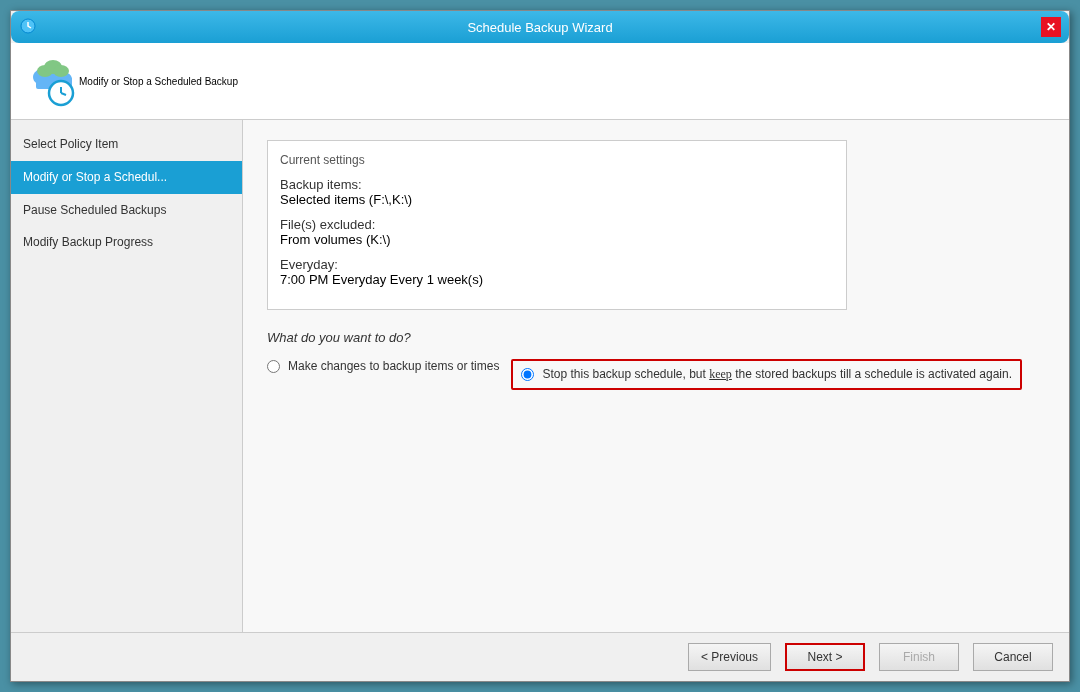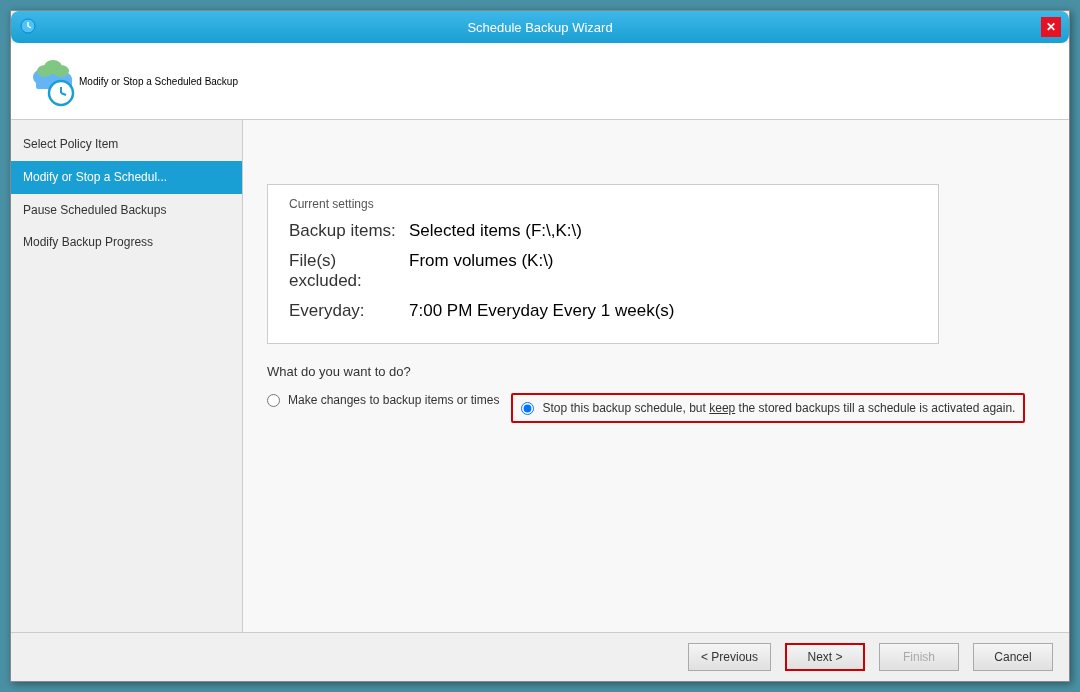--- a/index.html
+++ b/index.html
@@ -91,47 +91,48 @@
     }
     .main-content {
       flex: 1;
       background: #f8f8f8;
       padding: 20px 24px;
       overflow-y: auto;
     }
     .settings-box {
       border: 1px solid #ccc;
       background: white;
-      padding: 12px 21px;
+      padding: 12px 12px;
       margin-bottom: 20px;
-      width: 672px;
-      margin-top: 44px;
+      width: 580px;
     }
     .settings-title {
       font-size: 12px;
       color: #555;
       margin-bottom: 10px;
     }
     .settings-row {
       display: flex;
       margin-bottom: 10px;
-      font-size: 17px;
+      font-size: 13px;
+      flex-direction: column;
     }
     .settings-label {
       width: 120px;
       color: #333;
       flex-shrink: 0;
     }
     .settings-value {
       color: #000000;
     }
     .question-text {
       font-size: 13px;
       color: #333;
       margin-bottom: 14px;
+      font-style: italic;
     }
     .radio-group {
       display: flex;
       gap: 12px;
     }
     .radio-item {
       display: flex;
       align-items: flex-start;
       gap: 8px;
       font-size: 12px;
@@ -169,21 +170,21 @@
       align-items: center;
       justify-content: center;
     }
     .footer-btn.highlighted {
       border: 2px solid #c00;
     }
     .footer-btn:disabled {
       color: #aaa;
       cursor: default;
     }
-    underline { text-decoration: underline; }
+    underline { text-decoration: underline; font-family: Liberation Serif, serif; }
 
     
     .icon-cloud-clock {
       position: relative;
       width: 52px;
       height: 52px;
     }
   </style>
 </head>
 <body>

